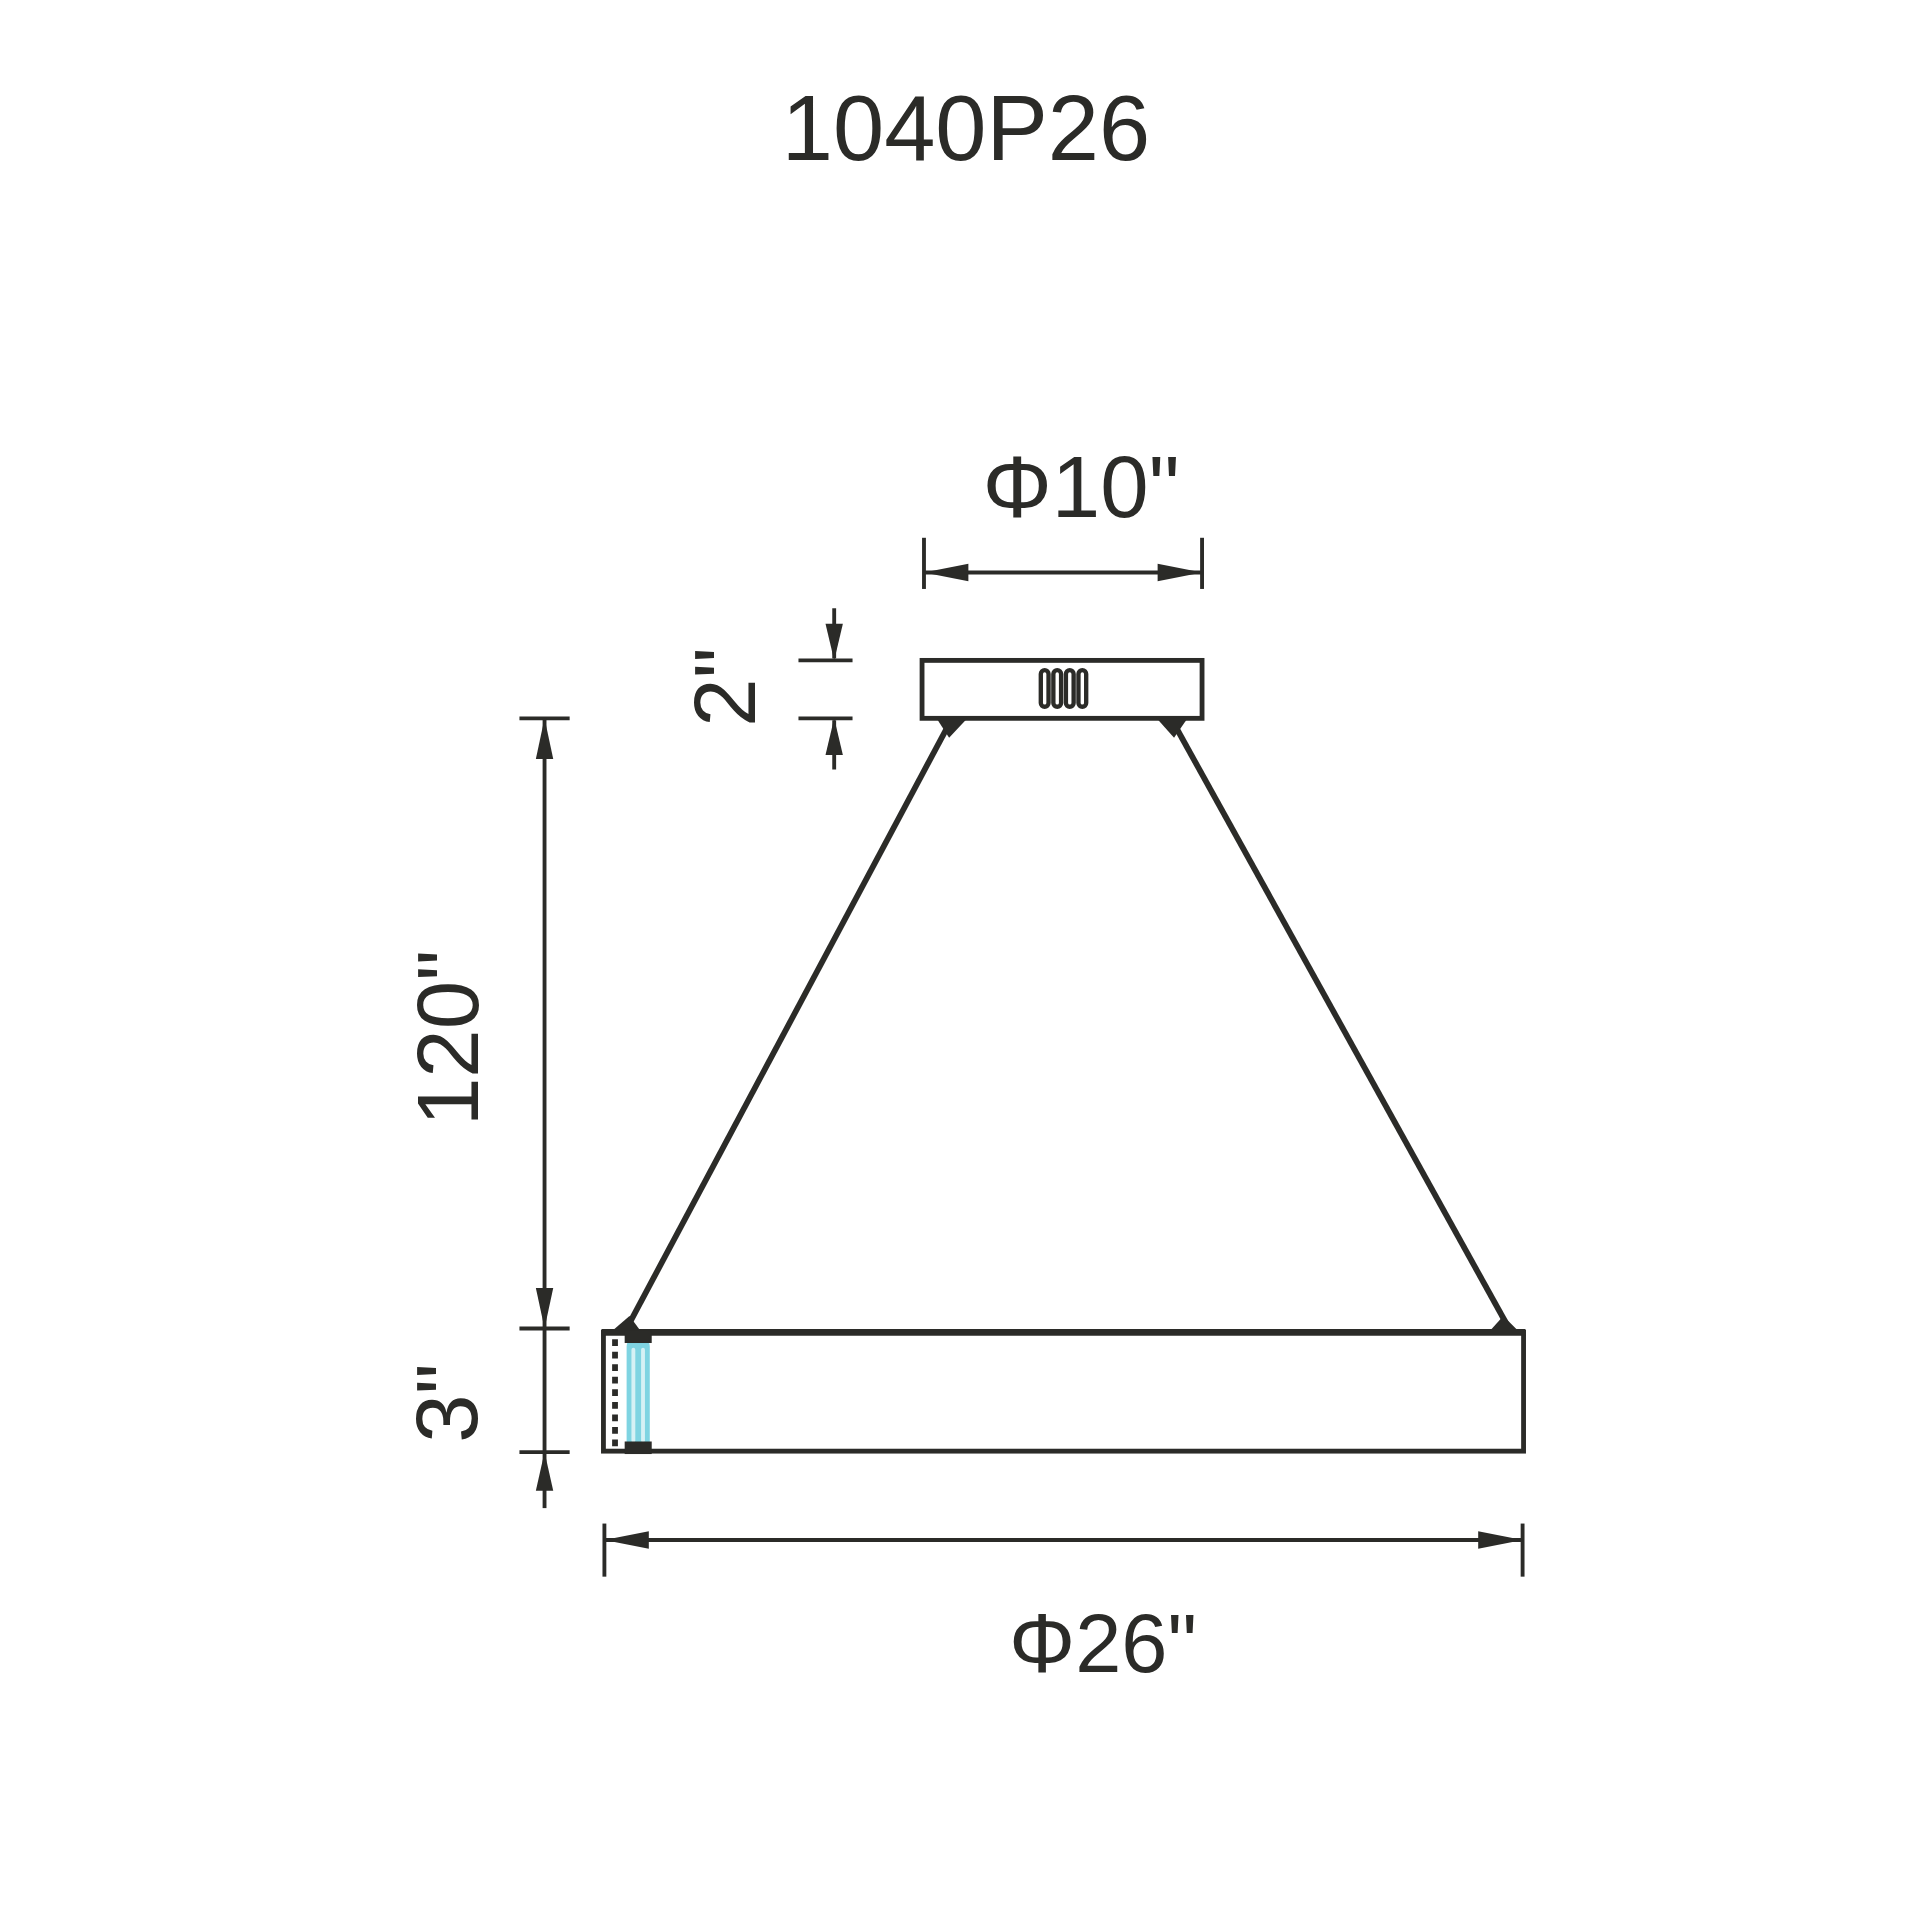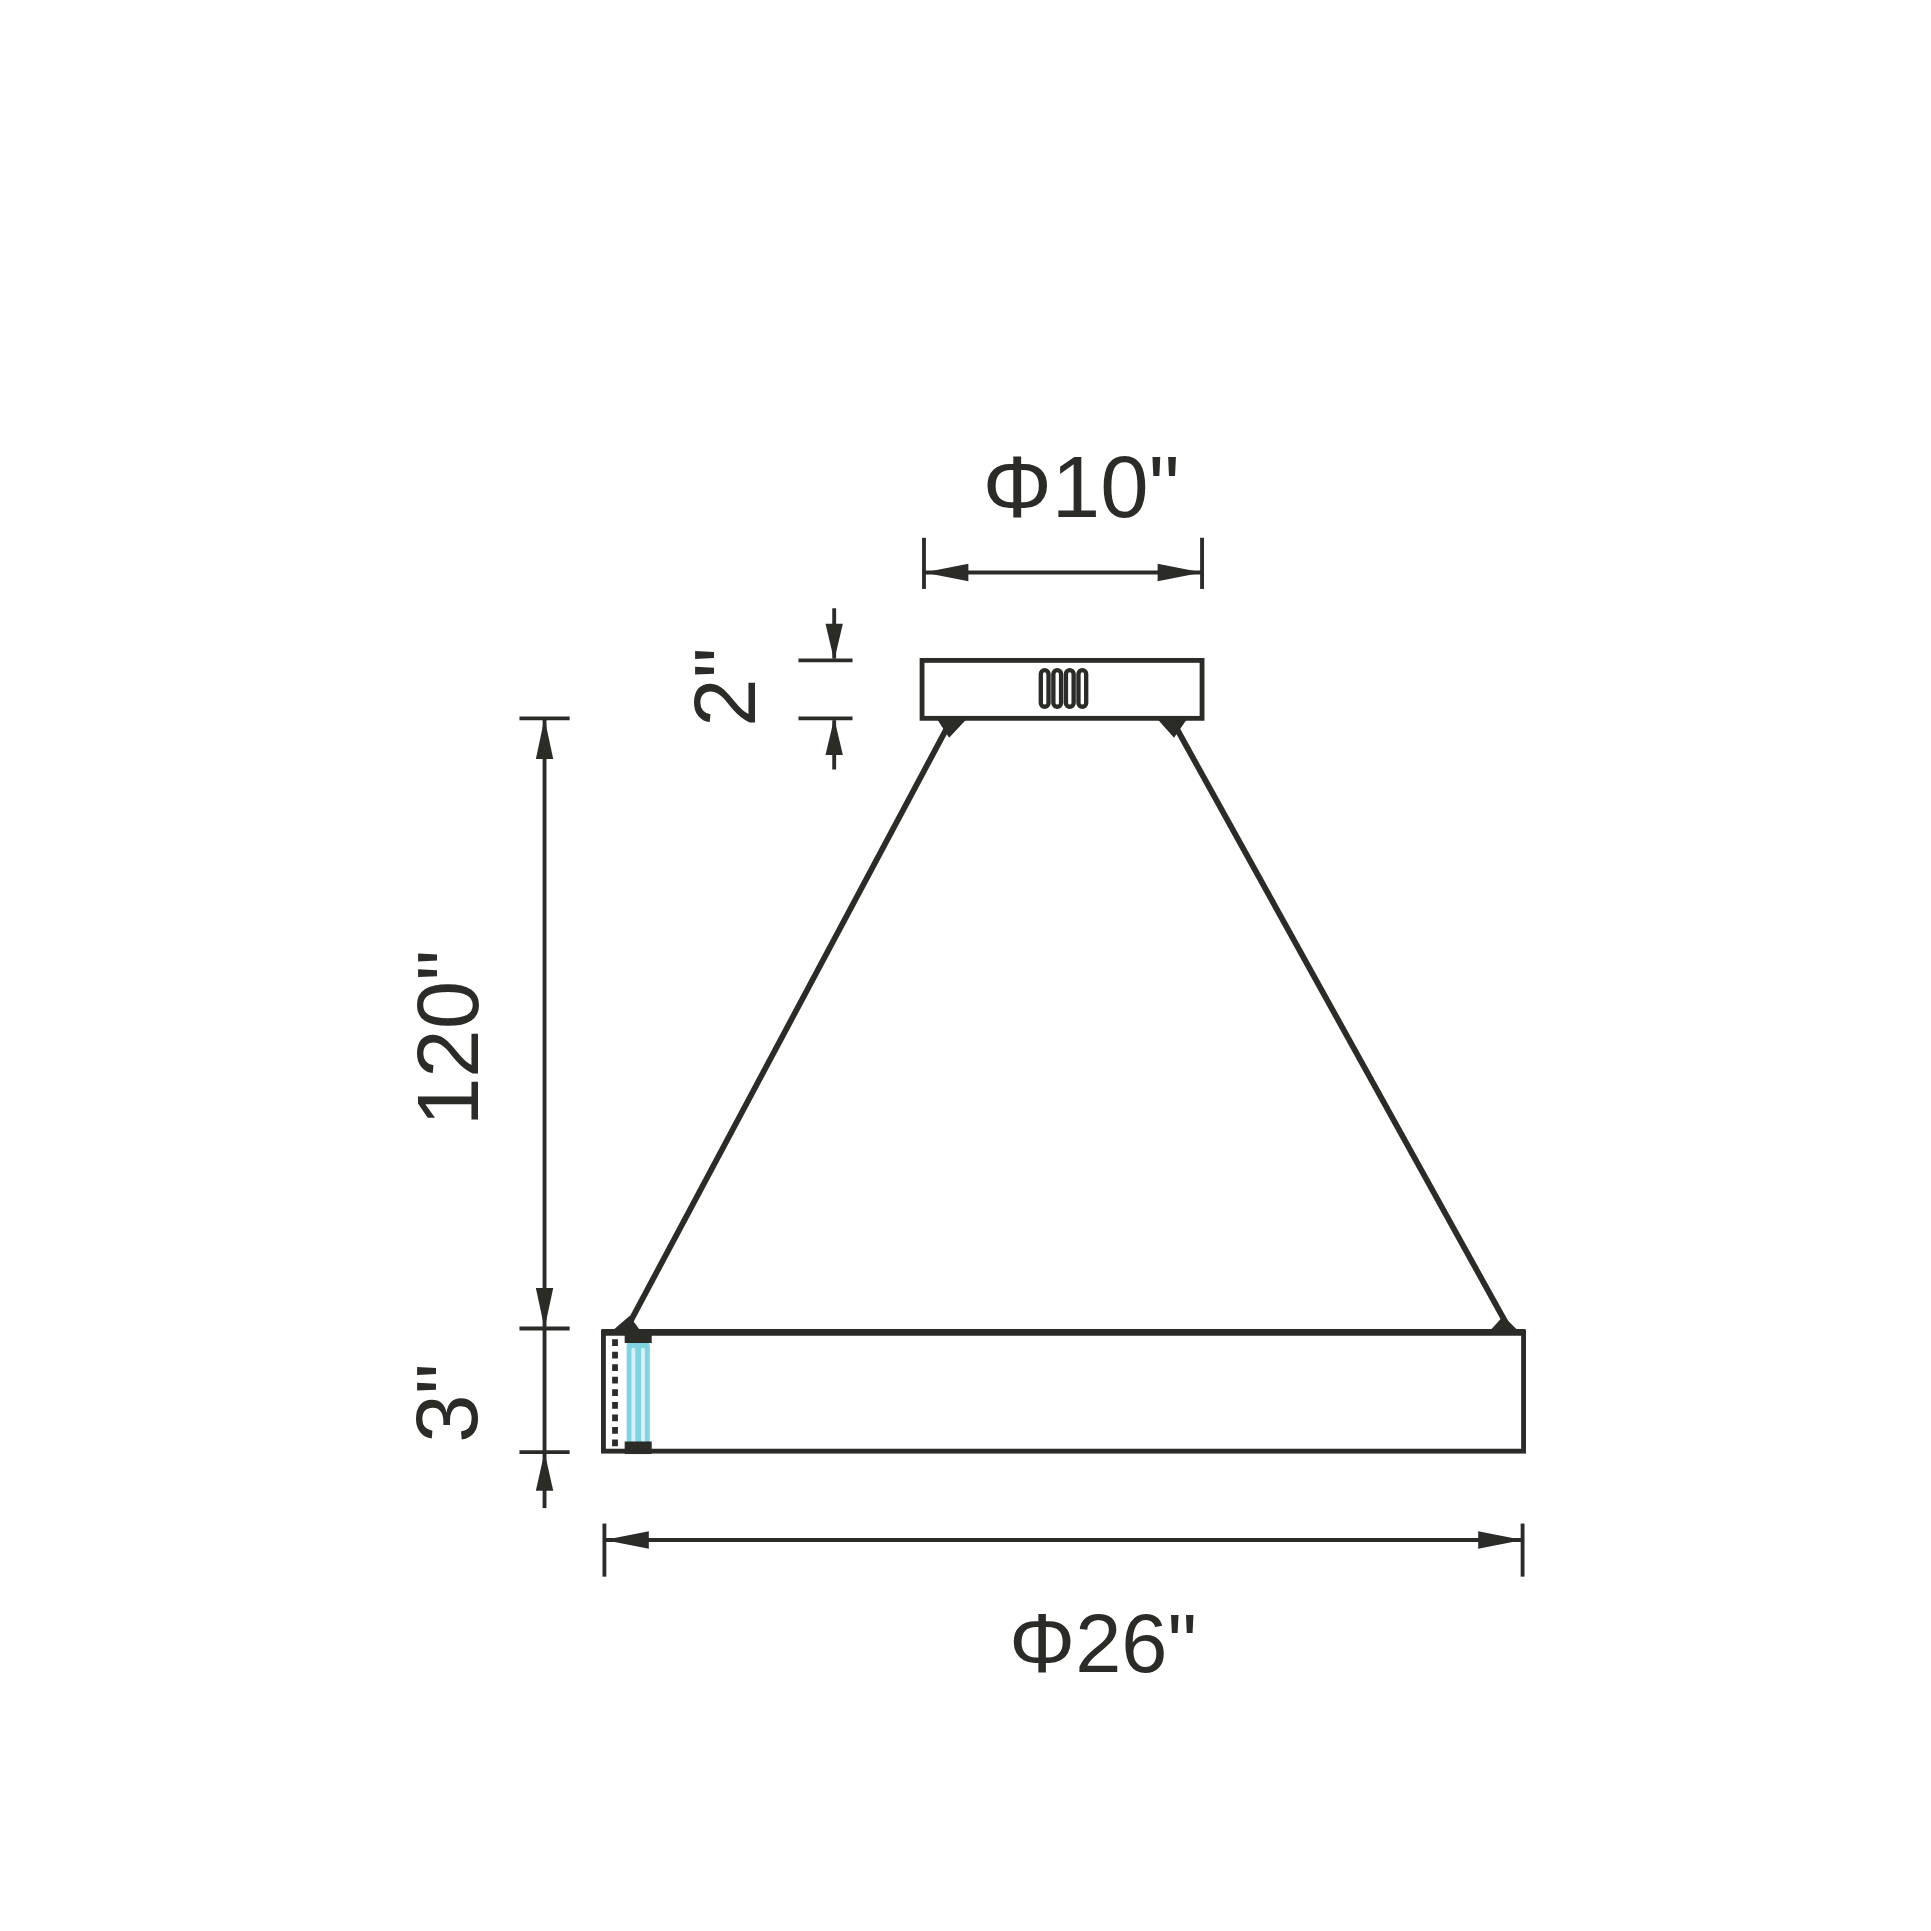--- a/index.html
+++ b/index.html
@@ -108,20 +108,21 @@
     <g>
       <line class="s" x1="626" y1="1578" x2="626" y2="1633" stroke-width="4"></line>
       <line class="s" x1="1577" y1="1578" x2="1577" y2="1633" stroke-width="4"></line>
       <line class="s" x1="626" y1="1595" x2="1577" y2="1595" stroke-width="4"></line>
       <polygon class="f" points="626,1595 672,1586 672,1604"></polygon>
       <polygon class="f" points="1577,1595 1531,1586 1531,1604"></polygon>
     </g>
 
   </svg>
 
+  <div class="lbl title-lbl" style="left:966px;top:128px;">1040P26</div>
 
   <div class="lbl dim-lbl" style="left:1081px;top:486px;">Φ10"</div>
 
   <div class="lbl dim-lbl vert" style="left:724px;top:687px;">2"</div>
 
   <div class="lbl dim-lbl vert" style="left:447px;top:1038px;">120"</div>
 
   <div class="lbl dim-lbl vert" style="left:446px;top:1403px;">3"</div>
 
   <div class="lbl dim-lbl-sm" style="left:1103px;top:1643px;">Φ26"</div>

